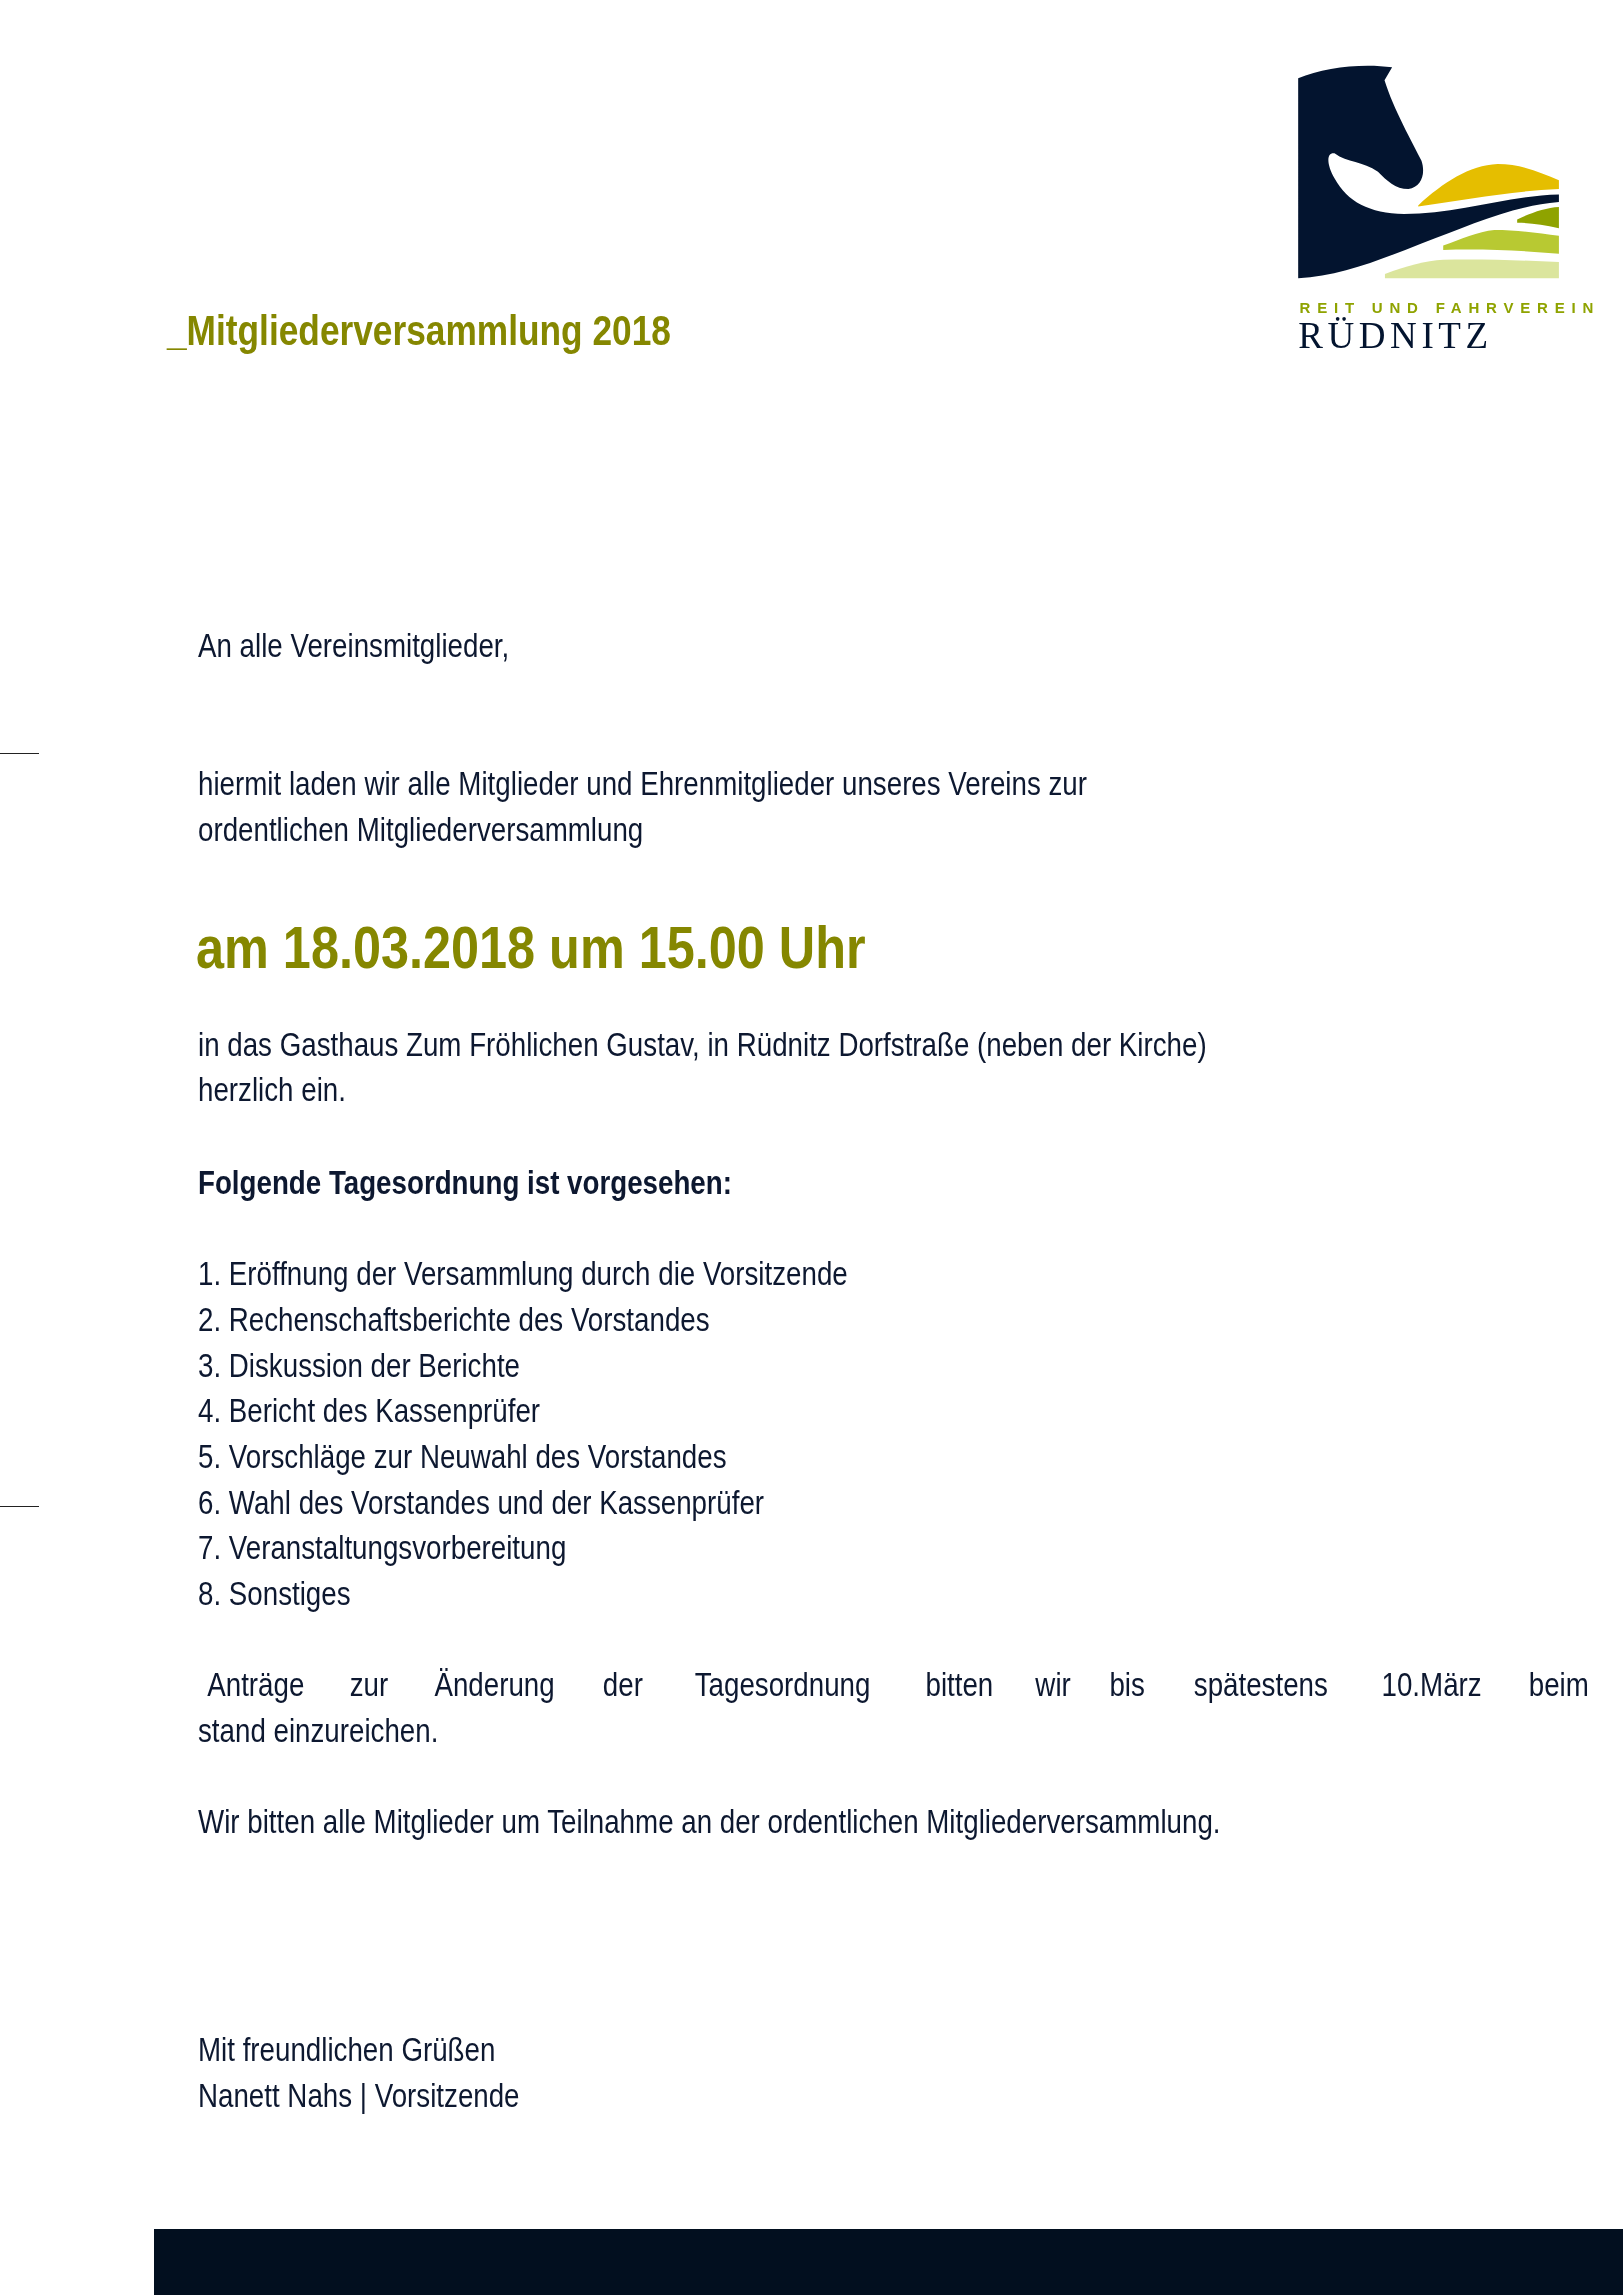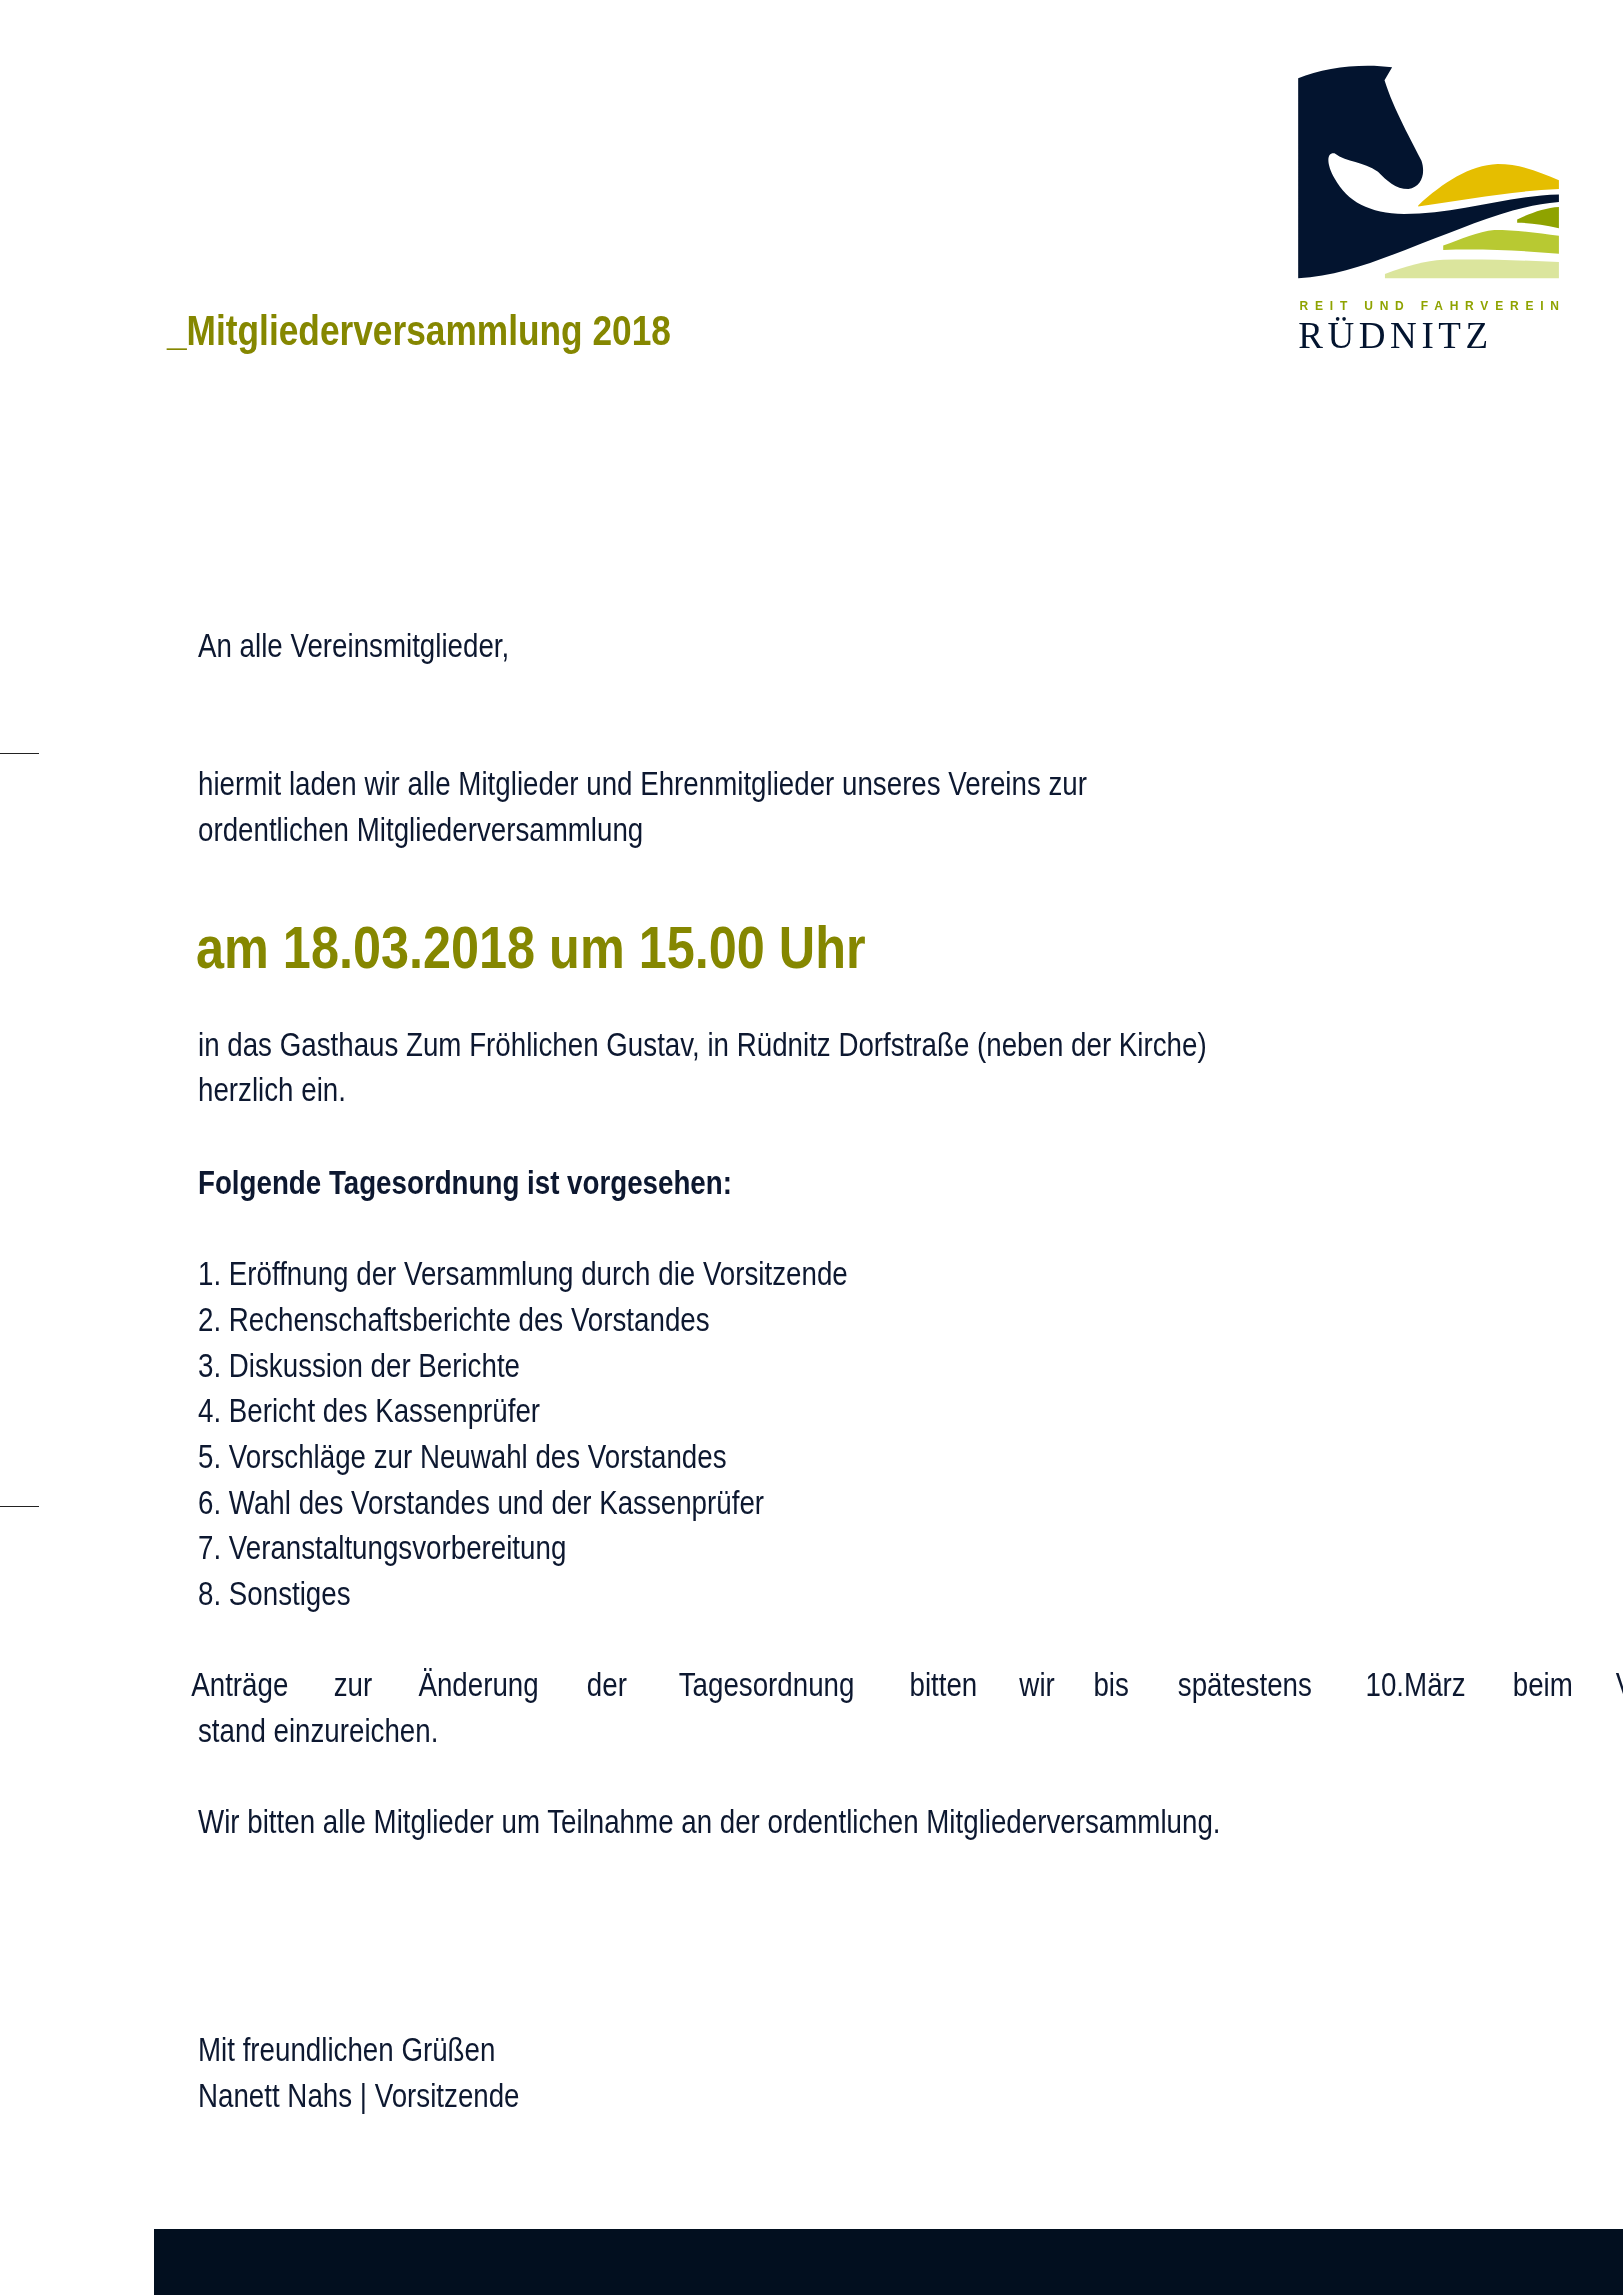--- a/index.html
+++ b/index.html
@@ -9,21 +9,21 @@
   .serif { font-family:"Liberation Serif", "DejaVu Serif", serif; }
   .cond { transform-origin:0 0; transform:scaleX(0.84); }
   .body-text { color:#0d1830; font-size:33px; line-height:1; }
   .fold-mark { position:absolute; left:0; width:39px; height:1.3px; background:#222; }
   .title { font-size:42px; font-weight:bold; color:#858700; }
   .headline { font-size:60px; font-weight:bold; color:#858700; }
   .bold { font-weight:bold; }
   .justify-line { display:flex; justify-content:space-between; }
   #footer-bar { position:absolute; left:154px; top:2229px; width:1469px; height:67px; background:#020f1f; }
   #logo { position:absolute; left:1291px; top:52px; width:274px; height:313px; }
-  .logo-sub { font-size:12px; font-weight:bold; color:#8fa300; letter-spacing:6.8px; }
+  .logo-sub { font-size:15px; font-weight:bold; color:#8fa300; letter-spacing:6.8px; }
   .logo-name { font-size:37px; font-weight:normal; color:#03142f; letter-spacing:4.6px; }
 </style>
 </head>
 <body>
 
 <div id="logo">
   <svg width="274" height="235" viewBox="0 0 1260 1080" style="position:absolute;left:0;top:0;">
 
     <path fill="#03142f" d="M33,120 C150,70 330,50 465,70 L430,130 C470,260 560,420 600,500 C620,560 600,620 540,630 C480,630 440,590 400,550 C330,500 260,510 200,465 C160,460 165,520 200,580 C260,690 360,740 520,745 C760,745 1000,660 1232,655 L1232,690 C1000,710 820,800 600,880 C400,960 220,1030 33,1040 Z"></path>
 
@@ -58,21 +58,21 @@
 
 <div class="abs sans body-text cond" style="left:198px;top:1257px;">1. Eröffnung der Versammlung durch die Vorsitzende</div>
 <div class="abs sans body-text cond" style="left:198px;top:1303px;">2. Rechenschaftsberichte des Vorstandes</div>
 <div class="abs sans body-text cond" style="left:198px;top:1349px;">3. Diskussion der Berichte</div>
 <div class="abs sans body-text cond" style="left:198px;top:1394px;">4. Bericht des Kassenprüfer</div>
 <div class="abs sans body-text cond" style="left:198px;top:1440px;">5. Vorschläge zur Neuwahl des Vorstandes</div>
 <div class="abs sans body-text cond" style="left:198px;top:1486px;">6. Wahl des Vorstandes und der Kassenprüfer</div>
 <div class="abs sans body-text cond" style="left:198px;top:1531px;">7. Veranstaltungsvorbereitung</div>
 <div class="abs sans body-text cond" style="left:198px;top:1577px;">8. Sonstiges</div>
 
-<div class="abs sans body-text justify-line" style="left:182px;top:1668px;width:1296px;gap:32px;">
+<div class="abs sans body-text justify-line" style="left:198px;top:1668px;width:1296px;gap:32px;">
   <span class="w">Anträge</span>
   <span class="w">zur</span>
   <span class="w">Änderung</span>
   <span class="w">der</span>
   <span class="w">Tagesordnung</span>
   <span class="w">bitten</span>
   <span class="w">wir</span>
   <span class="w">bis</span>
   <span class="w">spätestens</span>
   <span class="w">10.März</span>

